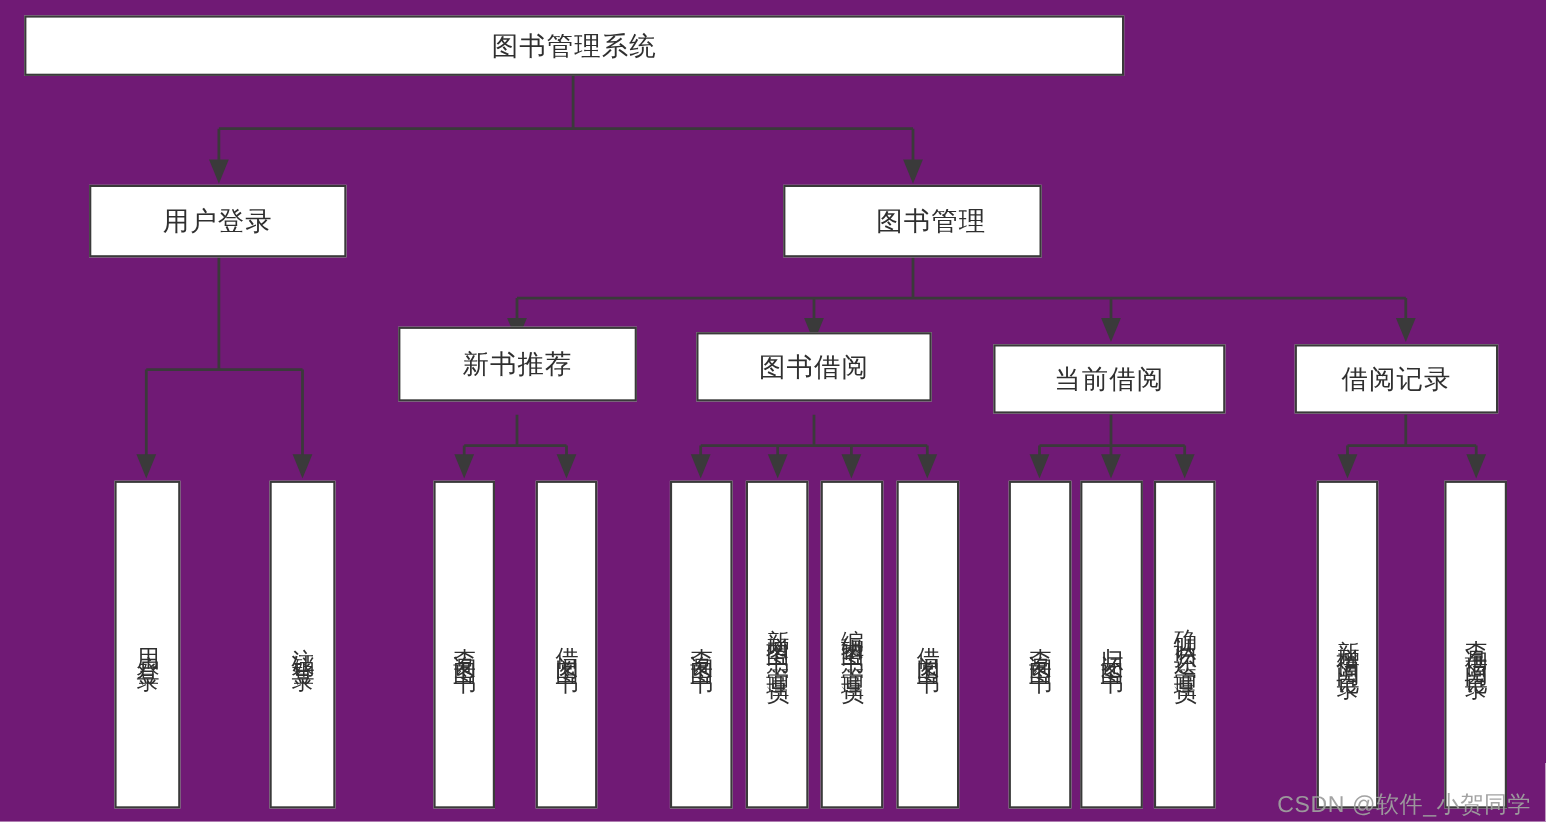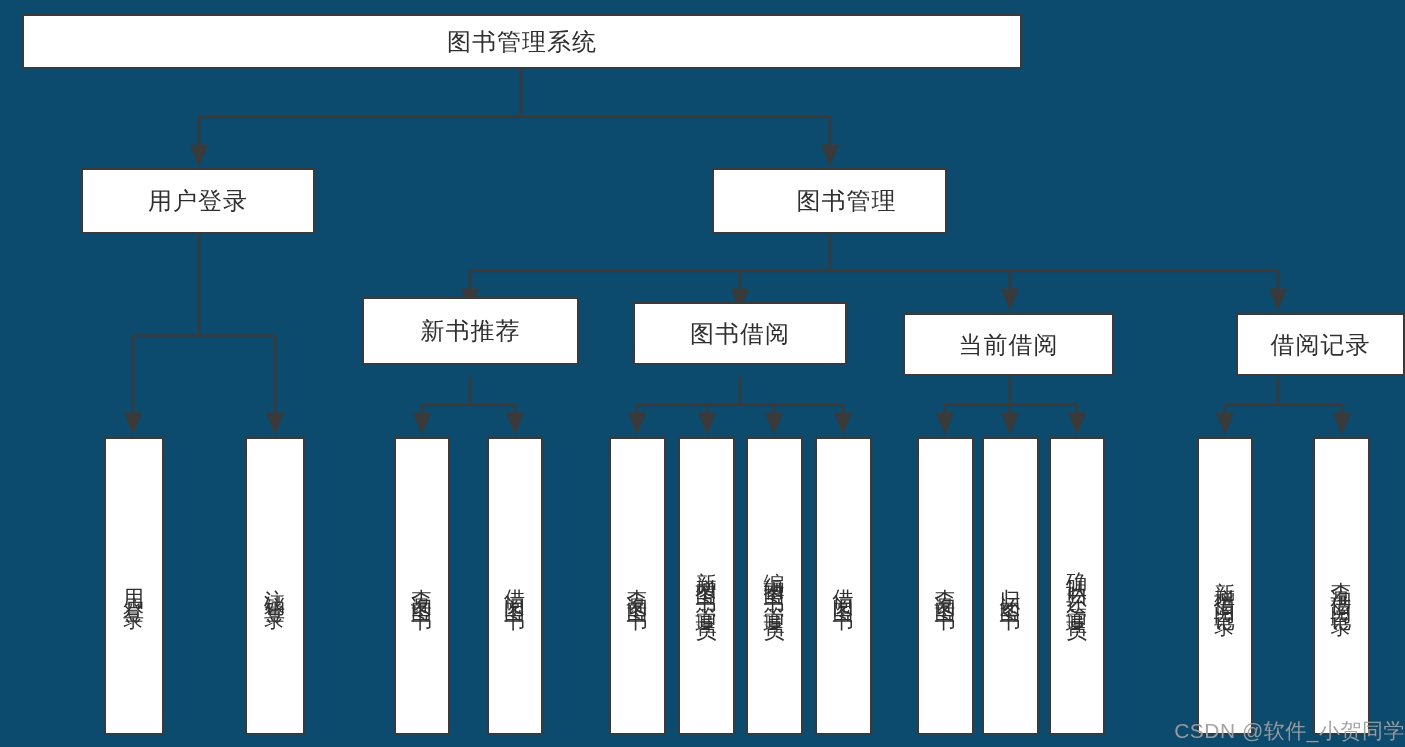--- a/index.html
+++ b/index.html
@@ -5,21 +5,21 @@
   html, body {
     margin: 0;
     padding: 0;
     background: #ffffff;
     font-family: "Liberation Sans", sans-serif;
   }
   .canvas {
     position: relative;
     width: 1405px;
     height: 747px;
-    background: #0c4a6e;
+    background: #701a75;
     overflow: hidden;
   }
   .connectors {
     position: absolute;
     left: 0;
     top: 0;
     width: 1405px;
     height: 747px;
   }
   .node {
@@ -51,21 +51,21 @@
     writing-mode: vertical-rl;
     text-orientation: mixed;
     font-size: 21px;
     line-height: 1;
     letter-spacing: 7px;
     color: #2f2f2f;
     white-space: nowrap;
   }
   .watermark {
     position: absolute;
-    right: 0;
+    right: 13px;
     bottom: 2px;
     font-size: 21px;
     color: rgba(158, 158, 158, 0.95);
     letter-spacing: 0.5px;
     z-index: 5;
     pointer-events: none;
   }
 </style>
 </head>
 <body>
@@ -128,21 +128,21 @@
 
   <div class="node" style="left:362px; top:297px; width:217px; height:68px;">
     <span>新书推荐</span>
   </div>
   <div class="node" style="left:633px; top:302px; width:214px; height:63px;">
     <span>图书借阅</span>
   </div>
   <div class="node" style="left:903px; top:313px; width:211px; height:63px;">
     <span>当前借阅</span>
   </div>
-  <div class="node" style="left:1236px; top:313px; width:169px; height:63px;">
+  <div class="node" style="left:1177px; top:313px; width:185px; height:63px;">
     <span>借阅记录</span>
   </div>
 
   <div class="leaf" style="left:104px; width:60px;">
     <span>用户登录</span>
   </div>
   <div class="leaf" style="left:245px; width:60px;">
     <span>注销登录</span>
   </div>
 

